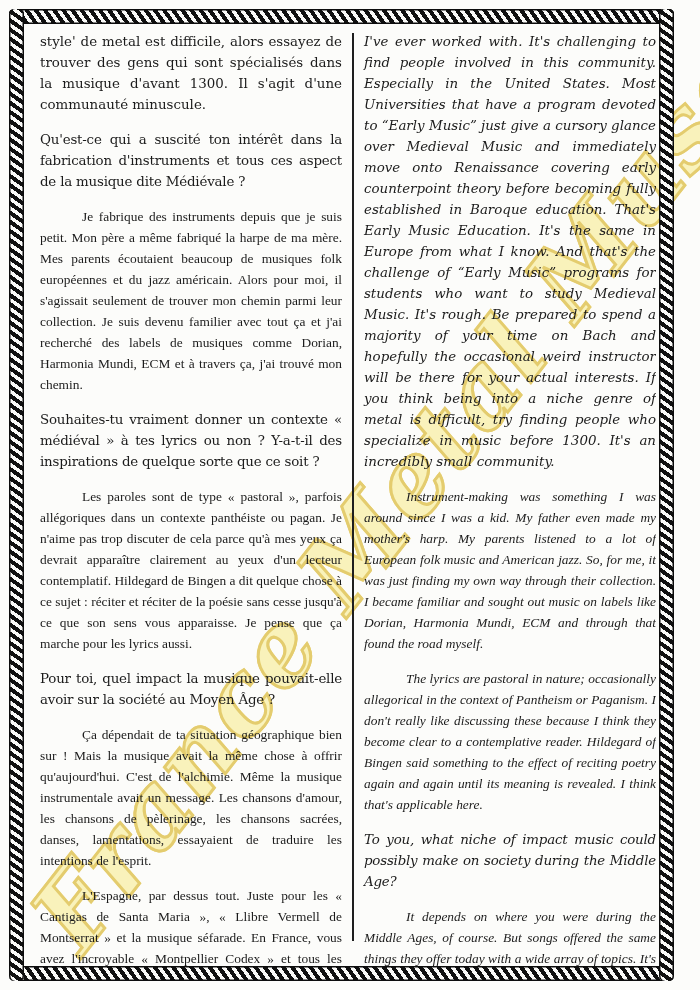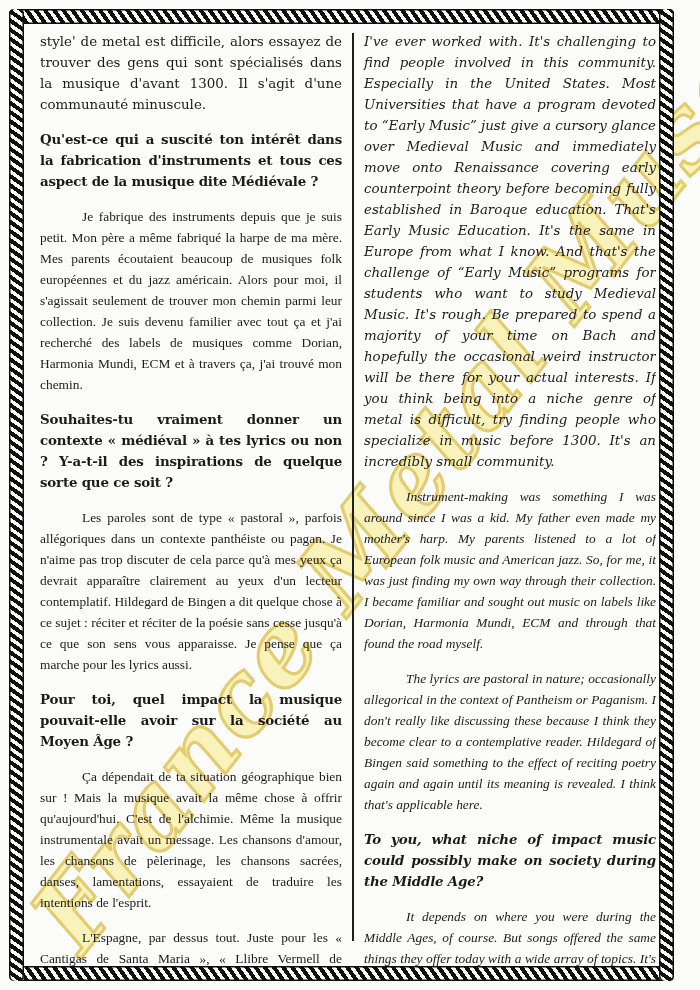--- a/index.html
+++ b/index.html
@@ -66,21 +66,21 @@
     color:#1b1b1b;
   }
   .col{font-size:13.4px;line-height:21px;text-align:justify;}
   .col-left{width:302px;}
   .divider{width:2px;background:#1e1e1e;margin:2px 10px 28px 10px;}
   .col-right{flex:1;font-style:italic;}
   .para{margin:0 0 14px 0;}
   .para.indent{text-indent:42px;font-family:Liberation Serif, serif;}
   .q{
     margin:2px 0 14px 0;
-    font-weight:bold;
+    font-weight:normal;
     letter-spacing:-0.2px;
   }
 </style>
 </head>
 <body>
 
 <div class="page">
 
   <div class="rope h top"></div>
   <div class="rope h bottom"></div>

